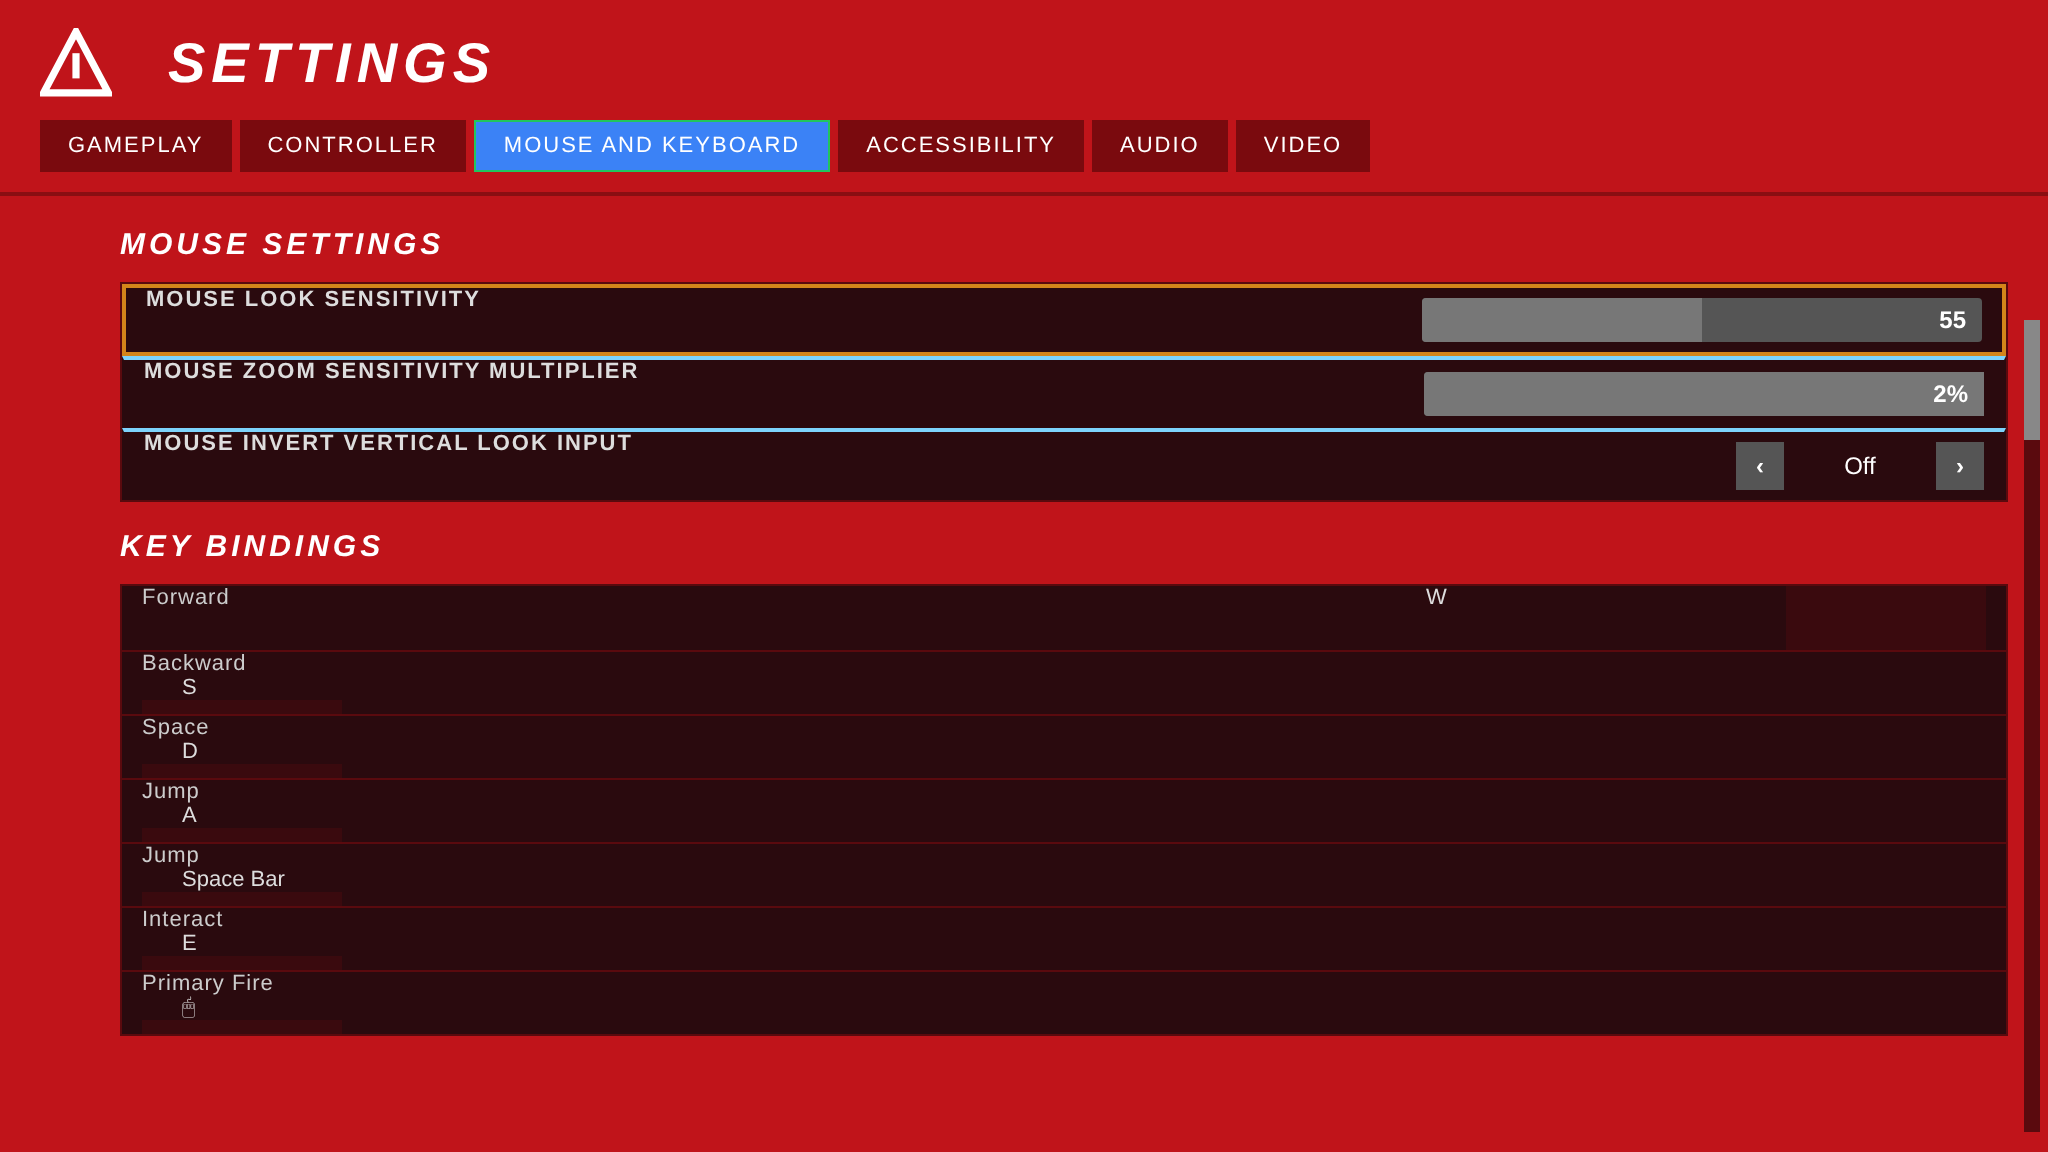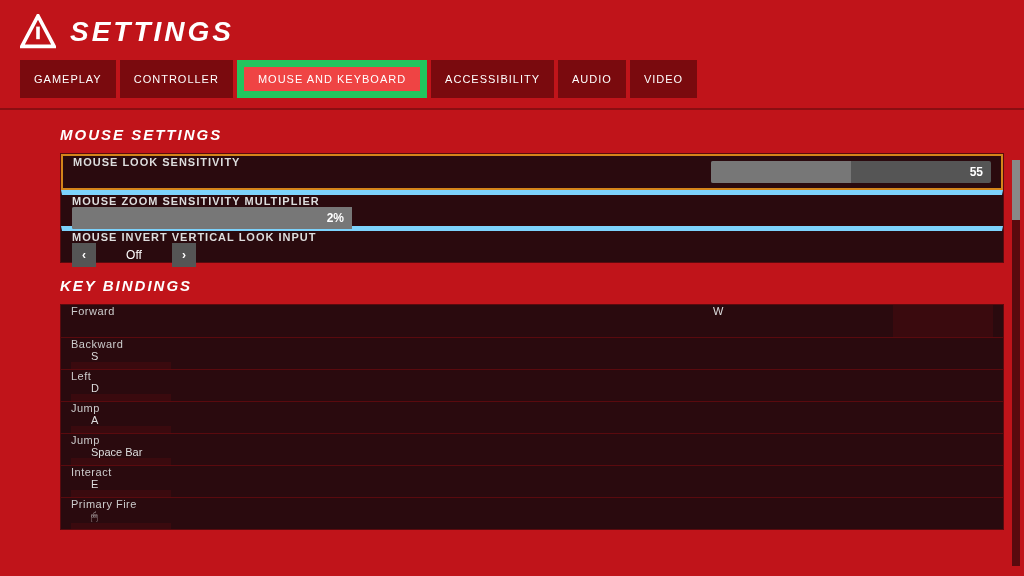--- a/index.html
+++ b/index.html
@@ -11,21 +11,21 @@
       font-family: 'Arial', sans-serif;
       overflow: hidden;
       position: relative;
     }
 
     
     .header {
       display: flex;
       align-items: center;
       padding: 14px 20px 10px 20px;
-      gap: 14px;
+      gap: 28px;
     }
 
     .logo-icon {
       width: 36px;
       height: 36px;
     }
 
     .header-title {
       font-size: 28px;
       font-weight: 900;
@@ -50,23 +50,23 @@
       letter-spacing: 1px;
       text-transform: uppercase;
       color: white;
       background-color: #7a0a0e;
       border: none;
       cursor: pointer;
       text-align: center;
     }
 
     .tab.active {
-      background-color: #ef4444;
-      color: white;
-      border: 7px solid #22c55e;
+      background-color: #3b82f6;
+      color: white;
+      border: 1px solid #22c55e;
     }
 
     
     .divider {
       height: 2px;
       background-color: #8a0e12;
       margin: 10px 0 0 0;
     }
 
     
@@ -105,22 +105,21 @@
       height: 36px;
       padding: 0 10px;
     }
 
     .setting-row.highlighted {
       border: 2px solid #d4851a;
       background-color: #2a0a0e;
     }
 
     .setting-row + .setting-row {
-      border-top: 5px solid #7dd3fc;
-      flex-direction: column;
+      border-top: 2px solid #7dd3fc;
     }
 
     .setting-label {
       font-size: 11px;
       font-weight: 600;
       color: #ddd;
       letter-spacing: 1px;
       text-transform: uppercase;
       flex: 1;
     }
@@ -303,21 +302,21 @@
         <div class="key-alt"></div>
       </div>
 
       <div class="key-row">
         <span class="key-action">Backward</span>
         <span class="key-binding">S</span>
         <div class="key-alt"></div>
       </div>
 
       <div class="key-row">
-        <span class="key-action">Left</span>
+        <span class="key-action">Space</span>
         <span class="key-binding">D</span>
         <div class="key-alt"></div>
       </div>
 
       <div class="key-row">
         <span class="key-action">Jump</span>
         <span class="key-binding">A</span>
         <div class="key-alt"></div>
       </div>
 

